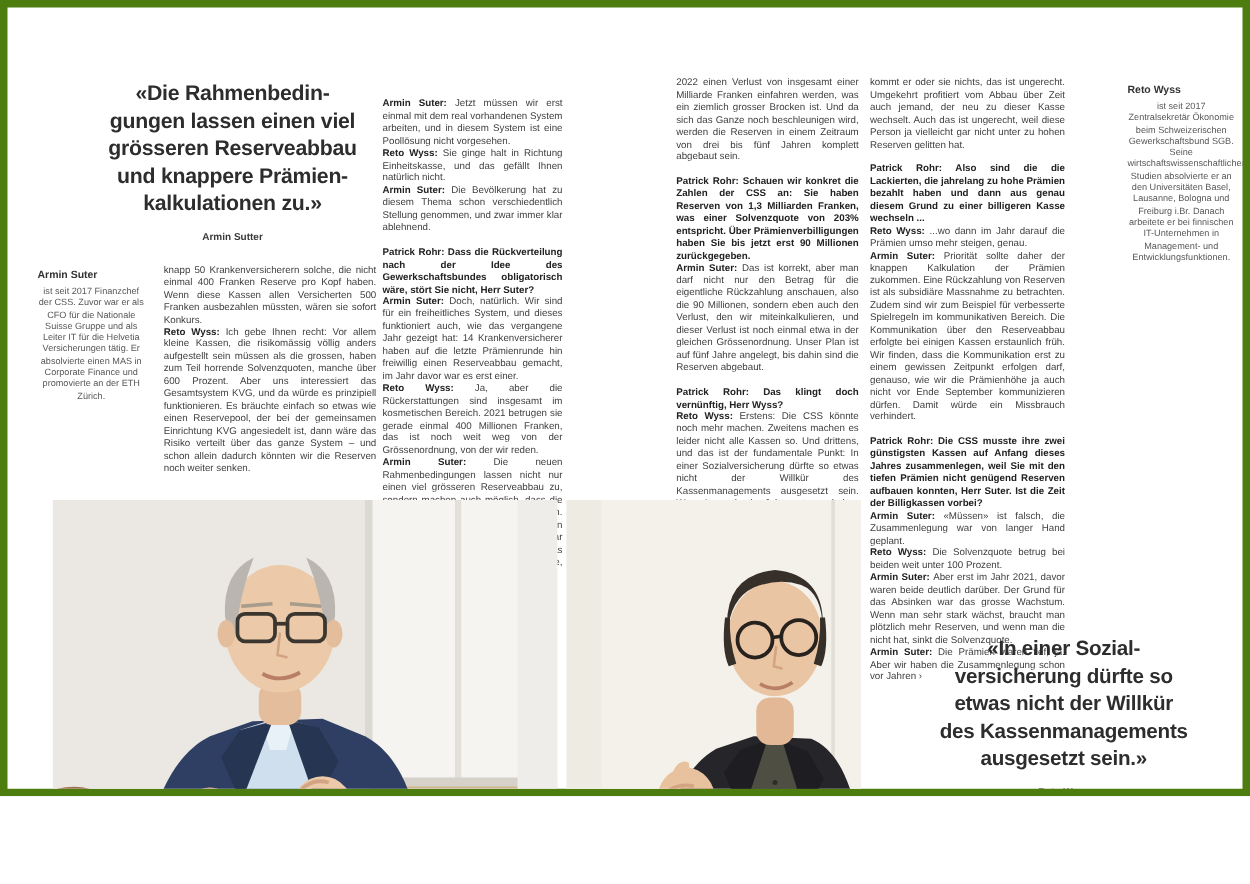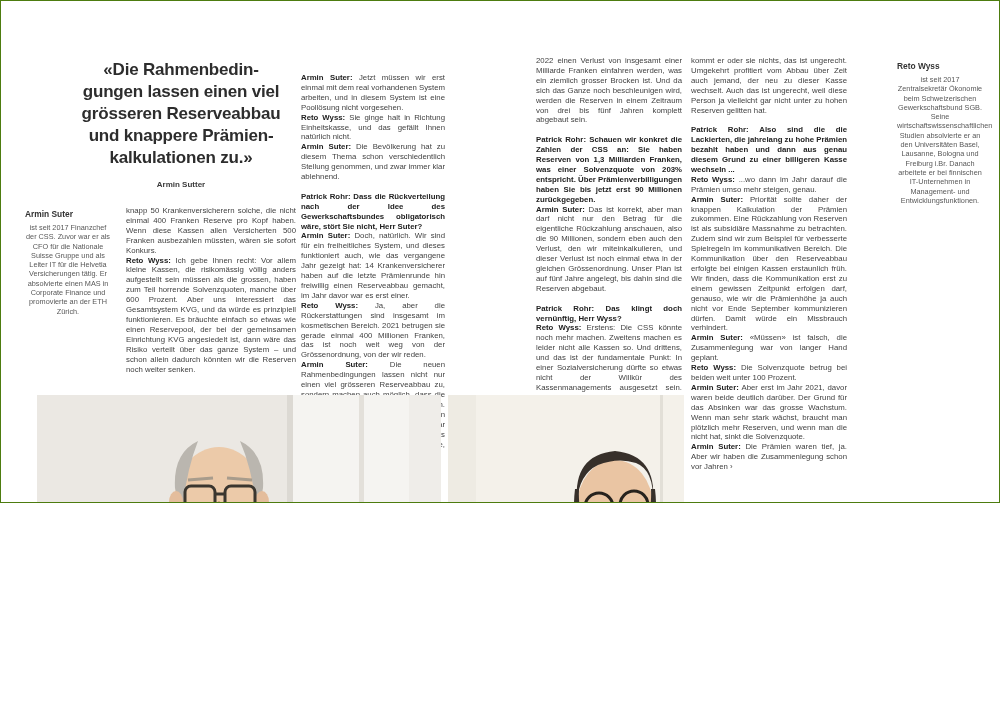--- a/index.html
+++ b/index.html
@@ -1,19 +1,19 @@
 <!DOCTYPE html>
 <html lang="de"><head>
 <meta charset="utf-8">
 <style>
   html,body{margin:0;padding:0;background:#ffffff;}
   .spread{
-    position:relative;width:1000px;height:503px;background:#fff;
+    position:relative;width:1000px;height:637px;background:#fff;
     font-family:"Liberation Sans",sans-serif;overflow:hidden;
-    border:1px solid #4d7c0f;box-sizing:border-box;
+    border:6px solid #4d7c0f;box-sizing:border-box;
   }
   
   .pullquote{position:absolute;text-align:center;color:#2d2d2d;}
   .pullquote .pq-text{
     font-weight:700;font-size:17px;line-height:22px;letter-spacing:-0.2px;
     white-space:pre-line;display:block;
   }
   .pullquote .pq-attr{
     display:block;margin-top:11px;font-size:8px;font-weight:700;color:#3a3a3a;
   }
@@ -89,20 +89,21 @@
       <p class="question"><b>Patrick Rohr: </b>Schauen wir konkret die Zahlen der CSS an: Sie haben Reserven von 1,3 Milliarden Franken, was einer Solvenzquote von 203% entspricht. Über Prämienverbilligungen haben Sie bis jetzt erst 90 Millionen zurückgegeben.</p>
       <p class="dialog"><b>Armin Suter: </b>Das ist korrekt, aber man darf nicht nur den Betrag für die eigentliche Rückzahlung anschauen, also die 90 Millionen, sondern eben auch den Verlust, den wir miteinkalkulieren, und dieser Verlust ist noch einmal etwa in der gleichen Grössenordnung. Unser Plan ist auf fünf Jahre angelegt, bis dahin sind die Reserven abgebaut.</p>
       <p class="question"><b>Patrick Rohr: </b>Das klingt doch vernünftig, Herr Wyss?</p>
       <p class="dialog"><b>Reto Wyss: </b>Erstens: Die CSS könnte noch mehr machen. Zweitens machen es leider nicht alle Kassen so. Und drittens, und das ist der fundamentale Punkt: In einer Sozialversicherung dürfte so etwas nicht der Willkür des Kassenmanagements ausgesetzt sein. Wenn jemand zehn Jahre unter zu hohen Reserven gelitten hat und dummerweise ein Jahr zu früh die Kasse gewechselt hat, be-</p>
     </div>
   <div class="col" id="col-5">
       <p class="continuation">kommt er oder sie nichts, das ist ungerecht. Umgekehrt profitiert vom Abbau über Zeit auch jemand, der neu zu dieser Kasse wechselt. Auch das ist ungerecht, weil diese Person ja vielleicht gar nicht unter zu hohen Reserven gelitten hat.</p>
       <p class="question"><b>Patrick Rohr: </b>Also sind die die Lackierten, die jahrelang zu hohe Prämien bezahlt haben und dann aus genau diesem Grund zu einer billigeren Kasse wechseln ...</p>
       <p class="dialog"><b>Reto Wyss: </b>...wo dann im Jahr darauf die Prämien umso mehr steigen, genau.</p>
       <p class="dialog"><b>Armin Suter: </b>Priorität sollte daher der knappen Kalkulation der Prämien zukommen. Eine Rückzahlung von Reserven ist als subsidiäre Massnahme zu betrachten. Zudem sind wir zum Beispiel für verbesserte Spielregeln im kommunikativen Bereich. Die Kommunikation über den Reserveabbau erfolgte bei einigen Kassen erstaunlich früh. Wir finden, dass die Kommunikation erst zu einem gewissen Zeitpunkt erfolgen darf, genauso, wie wir die Prämienhöhe ja auch nicht vor Ende September kommunizieren dürfen. Damit würde ein Missbrauch verhindert.</p>
+      <p class="question"><b>Patrick Rohr: </b>Die CSS musste ihre zwei günstigsten Kassen auf Anfang dieses Jahres zusammenlegen, weil Sie mit den tiefen Prämien nicht genügend Reserven aufbauen konnten, Herr Suter. Ist die Zeit der Billigkassen vorbei?</p>
       <p class="dialog"><b>Armin Suter: </b>«Müssen» ist falsch, die Zusammenlegung war von langer Hand geplant.</p>
       <p class="dialog"><b>Reto Wyss: </b>Die Solvenzquote betrug bei beiden weit unter 100 Prozent.</p>
       <p class="dialog"><b>Armin Suter: </b>Aber erst im Jahr 2021, davor waren beide deutlich darüber. Der Grund für das Absinken war das grosse Wachstum. Wenn man sehr stark wächst, braucht man plötzlich mehr Reserven, und wenn man die nicht hat, sinkt die Solvenzquote.</p>
       <p class="dialog"><b>Armin Suter: </b>Die Prämien waren tief, ja. Aber wir haben die Zusammenlegung schon vor Jahren ›</p>
     </div>
 
   <div class="photo" id="photo-left">
     <svg viewBox="0 0 404 313" preserveAspectRatio="none">
       <rect width="404" height="313" fill="#ebe8e3"></rect>
       <rect x="250" y="0" width="154" height="313" fill="#f5f4f1"></rect>

